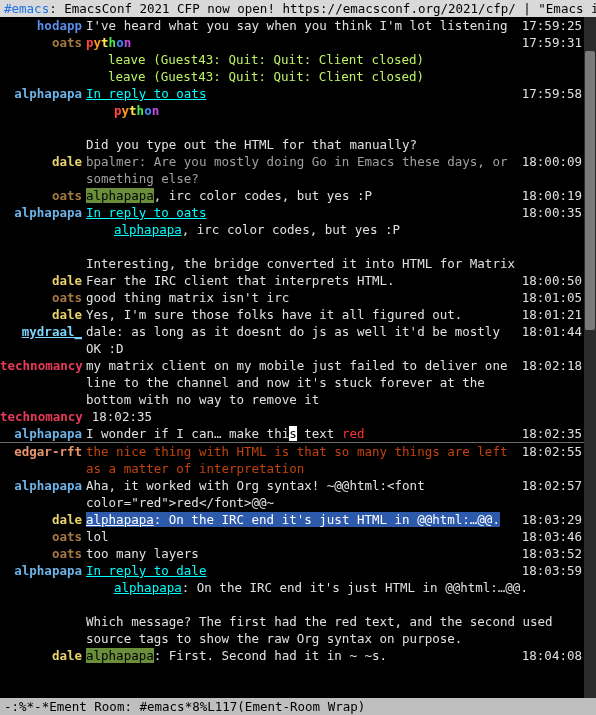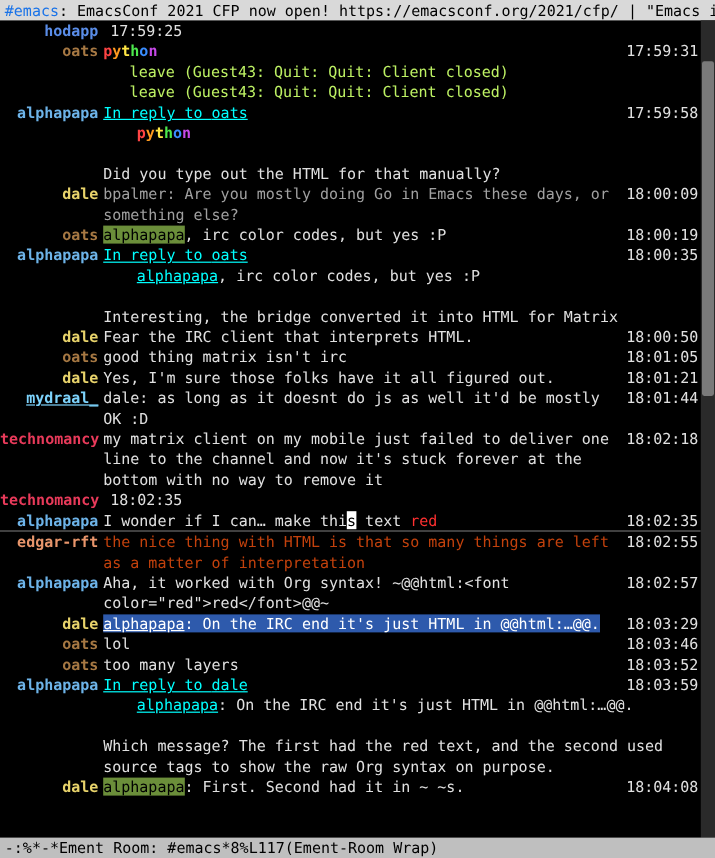--- a/index.html
+++ b/index.html
@@ -79,20 +79,21 @@
 </head>
 <body>
 
 <div class="header">
   <span class="channel">#emacs</span><span>: EmacsConf 2021 CFP now open! https://emacsconf.org/2021/cfp/  |  "Emacs is a co</span>
 </div>
 
 <div class="chat" id="chat">
     <div class="row">
       <div class="nick-col"><span class="nick c-hodapp">hodapp</span></div>
+      <div class="msg-col">I've heard what you say when you think I'm lot listening</div>
       <div class="ts-col"><span class="ts">17:59:25</span></div>
     </div>
     <div class="row">
       <div class="nick-col"><span class="nick c-oats">oats</span></div>
       <div class="msg-col"><span class="rb"><span style="color: rgb(255, 68, 68);">p</span><span style="color: rgb(255, 154, 31);">y</span><span style="color: rgb(255, 230, 69);">t</span><span style="color: rgb(77, 232, 77);">h</span><span style="color: rgb(58, 141, 255);">o</span><span style="color: rgb(199, 73, 232);">n</span></span></div>
       <div class="ts-col"><span class="ts">17:59:31</span></div>
     </div>
     <div class="row">
       <div class="nick-col"></div>
       <div class="msg-col sys">leave (Guest43: Quit: Quit: Client closed)</div>

